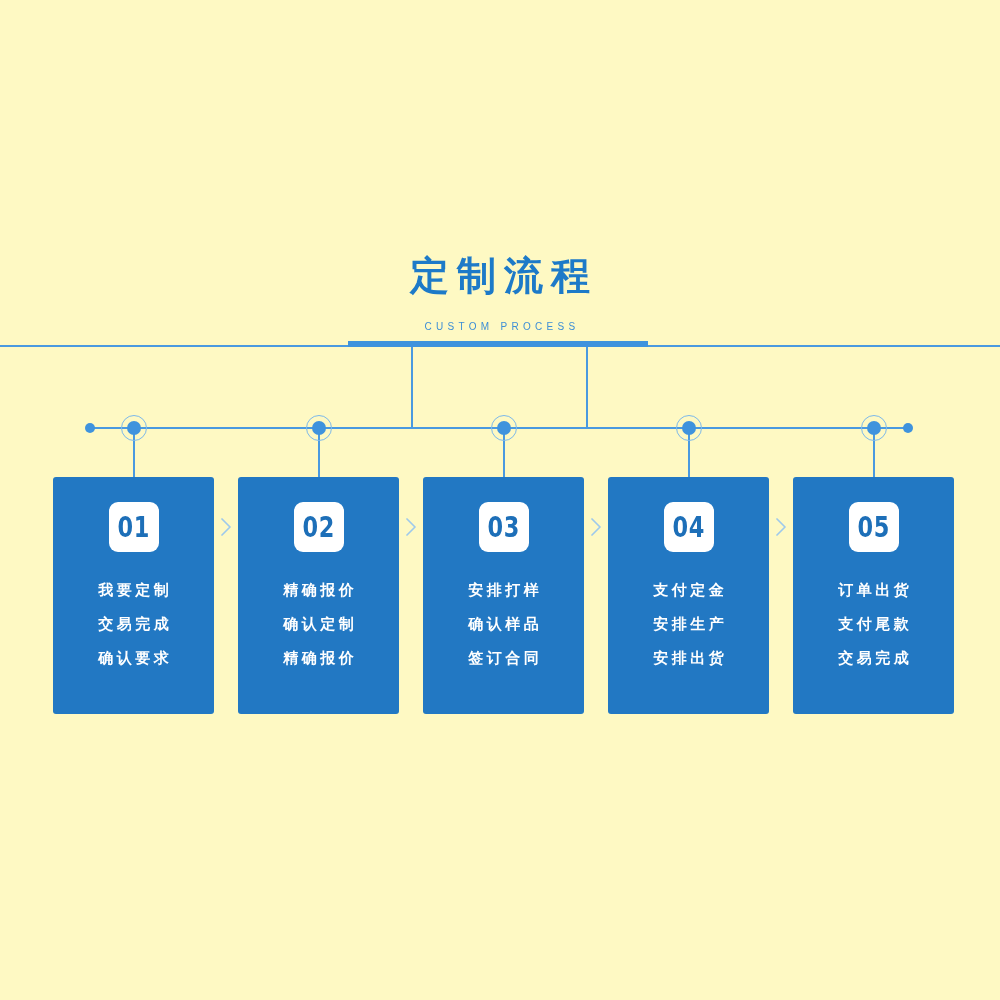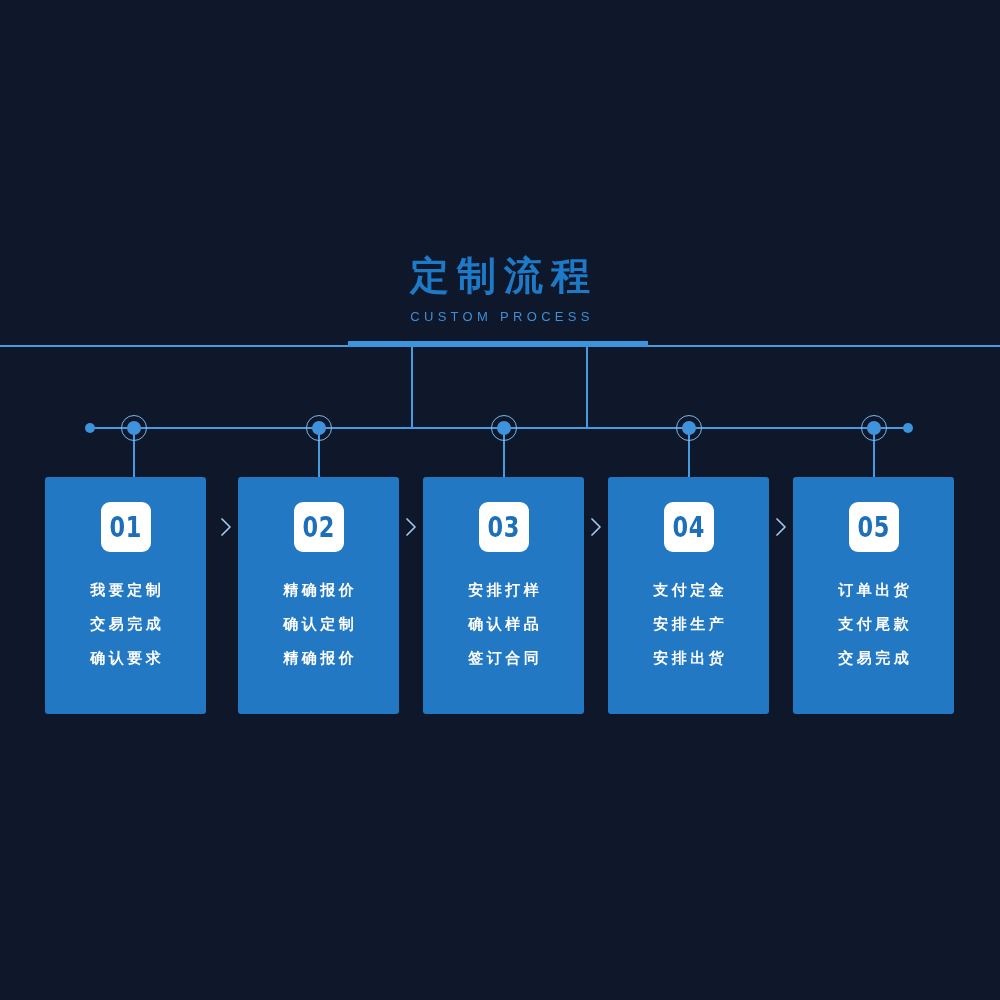--- a/index.html
+++ b/index.html
@@ -13,21 +13,21 @@
     overflow: hidden;
     font-family: "Liberation Sans", "DejaVu Sans", sans-serif;
     position: relative;
   }
 
   #stage {
     position: absolute;
     left: 0; top: 0;
     width: 1000px;
     height: 1000px;
-    background: #0f172a;
+    background: #fef9c3;
   }
 
   
   .header {
     position: absolute;
     left: 0;
     top: 252px;
     width: 1000px;
     text-align: center;
   }
@@ -36,25 +36,25 @@
     font-weight: bold;
     color: #1d7ac8;
     letter-spacing: 8px;
     line-height: 48px;
     margin: 0;
     padding: 0;
     text-indent: 8px;
     font-family: "Liberation Sans", "DejaVu Sans", sans-serif;
   }
   .title-en {
-    font-size: 13px;
+    font-size: 10px;
     color: #3d8ed6;
     letter-spacing: 4.3px;
     line-height: 22px;
-    margin: 6px 0 0 0;
+    margin: 16px 0 0 0;
     text-indent: 4px;
     font-family: "Liberation Sans", "DejaVu Sans", sans-serif;
   }
 
   
   .rule-thin {
     position: absolute;
     left: 0;
     top: 345px;
     width: 1000px;
@@ -231,21 +231,21 @@
       <div class="node" style="left: 318.5px;"></div>
       <div class="node-stem" style="left: 503.5px;"></div>
       <div class="node" style="left: 503.5px;"></div>
       <div class="node-stem" style="left: 688.5px;"></div>
       <div class="node" style="left: 688.5px;"></div>
       <div class="node-stem" style="left: 873.5px;"></div>
       <div class="node" style="left: 873.5px;"></div>
     </div>
 
   <div class="cards" id="cards">
-      <div class="card" style="left: 45px;">
+      <div class="card" style="left: 53px;">
         <div class="badge">
           <div class="badge-num">01</div>
         </div>
         <div class="card-lines">
           <div class="card-line">我要定制</div>
           <div class="card-line">交易完成</div>
           <div class="card-line">确认要求</div>
         </div>
       </div>
       <div class="card" style="left: 238px;">

